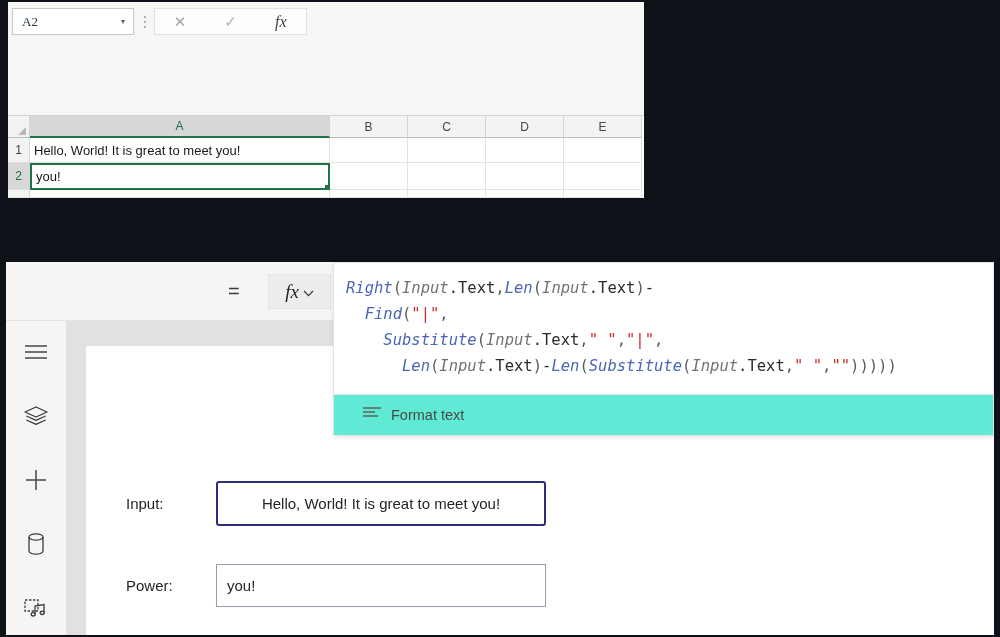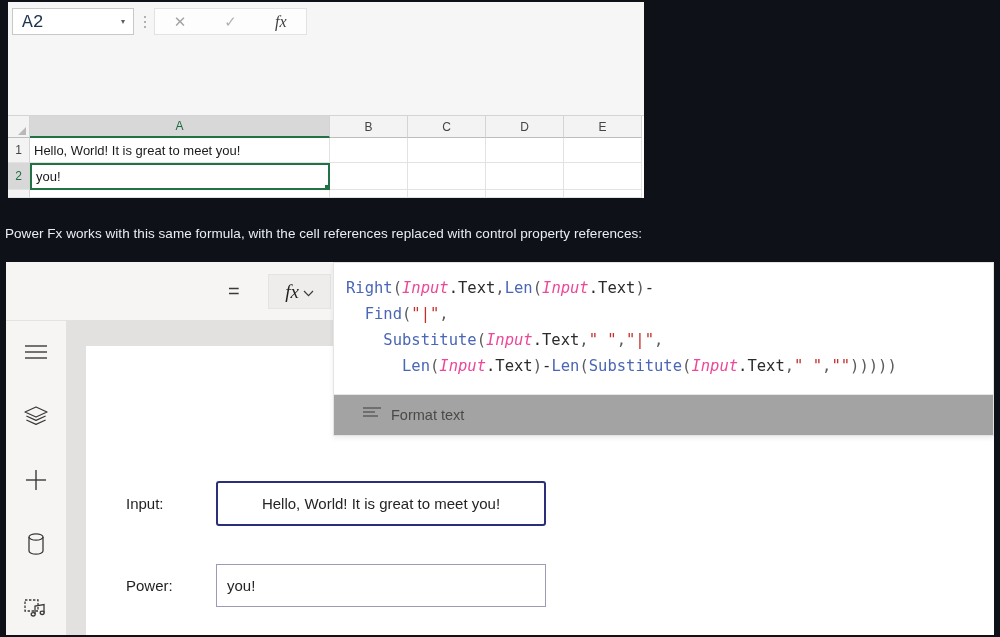--- a/index.html
+++ b/index.html
@@ -24,22 +24,22 @@
     border-bottom: 1px solid #d4d4d4;
   }
   .name-box {
     position: absolute; left: 4px; top: 6px;
     width: 122px; height: 27px;
     background: #ffffff; border: 1px solid #c8c8c8;
     display: flex; align-items: center;
   }
   .name-box-text {
     flex: 1; padding-left: 9px;
-    font-size: 18px; color: #20364f;
-    font-family: Liberation Mono, monospace;
+    font-size: 13px; color: #20364f;
+    font-family: Liberation Serif, serif;
   }
   .name-box-caret {
     width: 20px; text-align: center;
     font-size: 8px; color: #5c5c5c; line-height: 1;
   }
   .nb-dots {
     position: absolute; left: 131px; top: 10px;
     width: 12px; height: 20px;
     display: flex; flex-direction: column; align-items: center;
     justify-content: space-around; padding: 3px 0;
@@ -172,29 +172,29 @@
     z-index: 5;
   }
   .pa-formula-code {
     padding: 12px 10px 8px 12px;
     font-family: "DejaVu Sans Mono", monospace;
     font-size: 15.5px;
     line-height: 26px;
     white-space: pre;
     color: #2b2b2b;
   }
-  .tok-fn { color: #4a66b5; }
-  .tok-ctl { color: #ec4899; font-style: italic; }
+  .tok-fn { color: #4a66b5; font-style: italic; }
+  .tok-ctl { color: #737373; font-style: italic; }
   .tok-prop { color: #2b2b2b; }
   .tok-str { color: #c2302b; }
   .tok-punc { color: #5b5b5b; }
   .pa-format-bar {
     position: absolute; left: 0; bottom: 0;
     width: 100%; height: 41px;
-    background: #a3a3a3; border-top: 1px solid #e8e6e4;
+    background: #5eead4; border-top: 1px solid #e8e6e4;
     display: flex; align-items: center; padding-left: 28px; gap: 34px;
   }
   .fmt-item { display: flex; align-items: center; gap: 9px; }
   .fmt-label { font-size: 14.5px; color: #4a4947; }
 
   
   .pa-rail {
     position: absolute; left: 0; top: 59px;
     width: 61px; height: 314px;
     background: #f6f5f4;
@@ -291,21 +291,20 @@
         <div class="row-head"></div>
         <div class="cell" style="width:300px;height:8px"></div>
         <div class="cell" style="width:78px;height:8px"></div>
         <div class="cell" style="width:78px;height:8px"></div>
         <div class="cell" style="width:78px;height:8px"></div>
         <div class="cell" style="width:78px;height:8px"></div>
       </div>
     </div>
   </div>
 
-  <div class="caption">Power Fx works with this same formula, with the cell references replaced with control property references:</div>
 
   <div class="pa-shot">
 
     <div class="pa-topbar">
 
 
       <div class="eq-sign">=</div>
 
       <div class="fx-dropdown">
         <span class="fx-glyph">fx</span>

